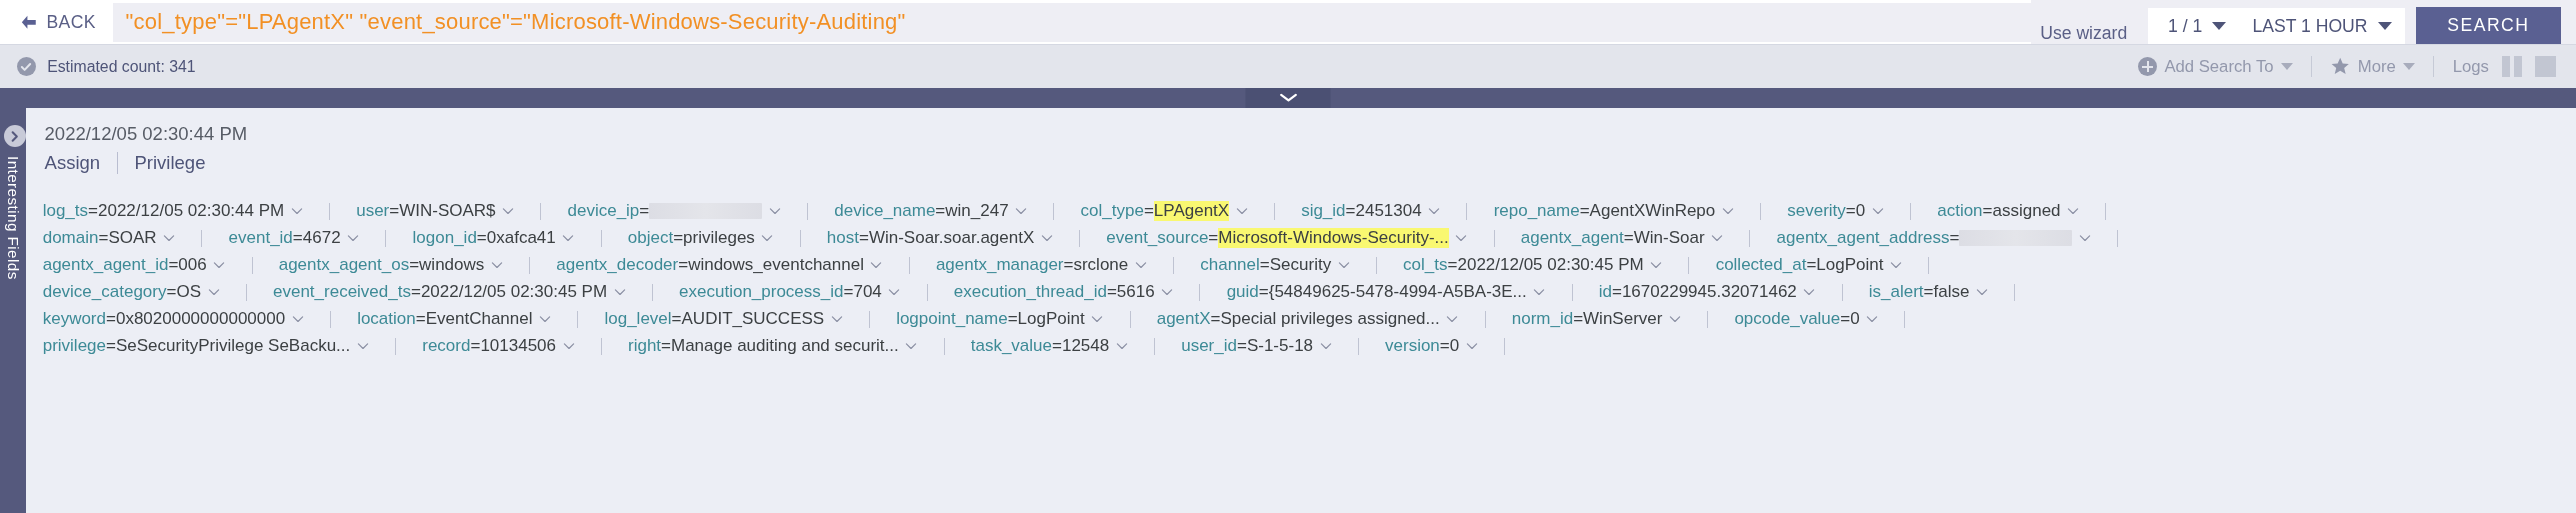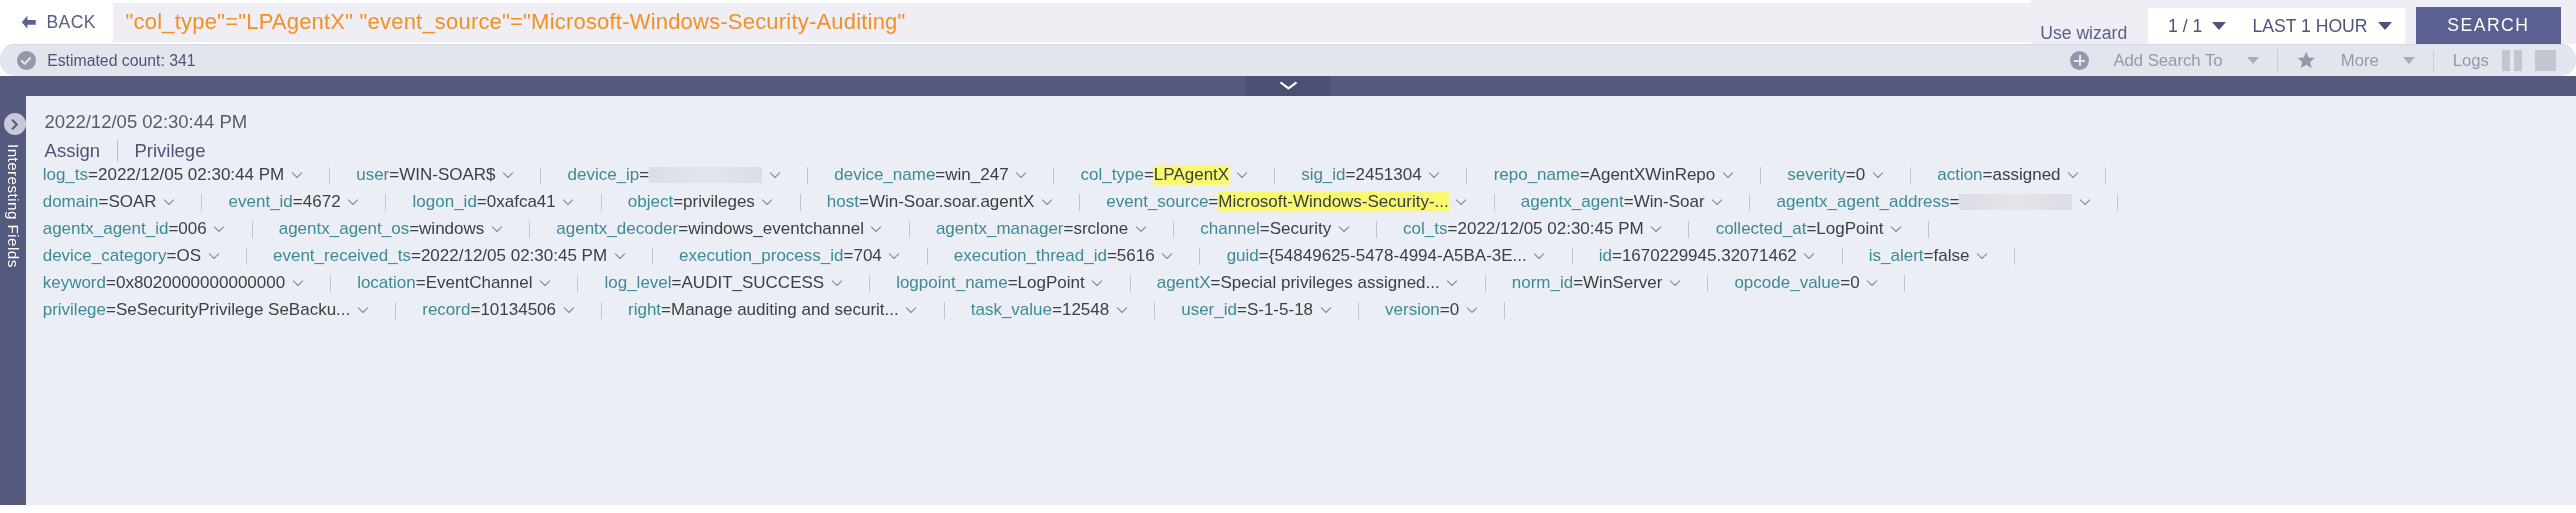--- a/index.html
+++ b/index.html
@@ -93,48 +93,47 @@
     justify-content: center;
     padding: 0 31.5px;
     margin: 0 15px 0 11px;
     cursor: pointer;
     border: none;
     font-family: Liberation Sans, sans-serif;
   }
 
   
   .toolbar2 {
-    height: 32px;
+    height: 44px;
     background: #e3e5ec;
     display: flex;
     align-items: center;
     border-top: 0.9px solid #d5d8e2;
     position: relative;
-    border-radius: 15px;
   }
   .est-count {
     display: flex;
     align-items: center;
     gap: 11px;
     padding-left: 16.7px;
     color: #4e5478;
     font-size: 15.8px;
   }
   .circle-check {
     width: 19.5px; height: 19.5px; border-radius: 50%;
     background: #9398ac;
     display: flex; align-items: center; justify-content: center;
     flex: 0 0 auto;
   }
   .circle-check svg { display:block; }
   .tb-spacer { flex: 1 1 auto; }
   .tb-item {
     display: flex;
     align-items: center;
-    gap: 24px;
+    gap: 7px;
     color: #9398ac;
     font-size: 16.7px;
     padding: 0 18.5px;
     height: 40px;
     cursor: pointer;
     white-space: nowrap;
   }
   .tb-sep { width:0.9px; height:20.4px; background:#c6cad6; }
   .caret-dn-gray {
     width: 0; height: 0;
@@ -219,21 +218,21 @@
   .ev-time {
     color: #575c66;
     font-size: 18.5px;
     margin-bottom: 6.5px;
     padding-left: 1.9px;
   }
   .ev-tags {
     display: flex;
     align-items: center;
     gap: 0;
-    margin-bottom: 0;
+    margin-bottom: 24px;
     padding-left: 1.9px;
   }
   .ev-tag { color:#4e5478; font-size:18.5px; padding-right:16.7px; cursor:pointer; }
   .ev-tag + .ev-tag { padding-left:16.7px; border-left:0.9px solid #b9bdd0; }
 
   .fields {
     display: flex;
     flex-direction: column;
     gap: 0;
   }

